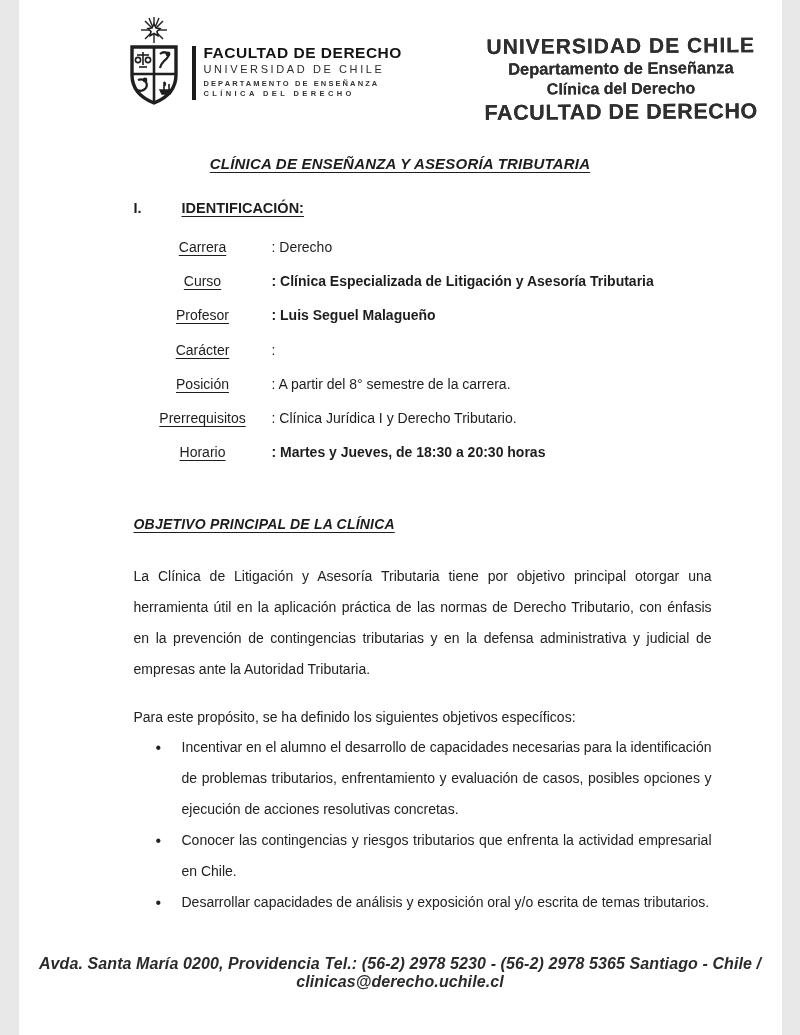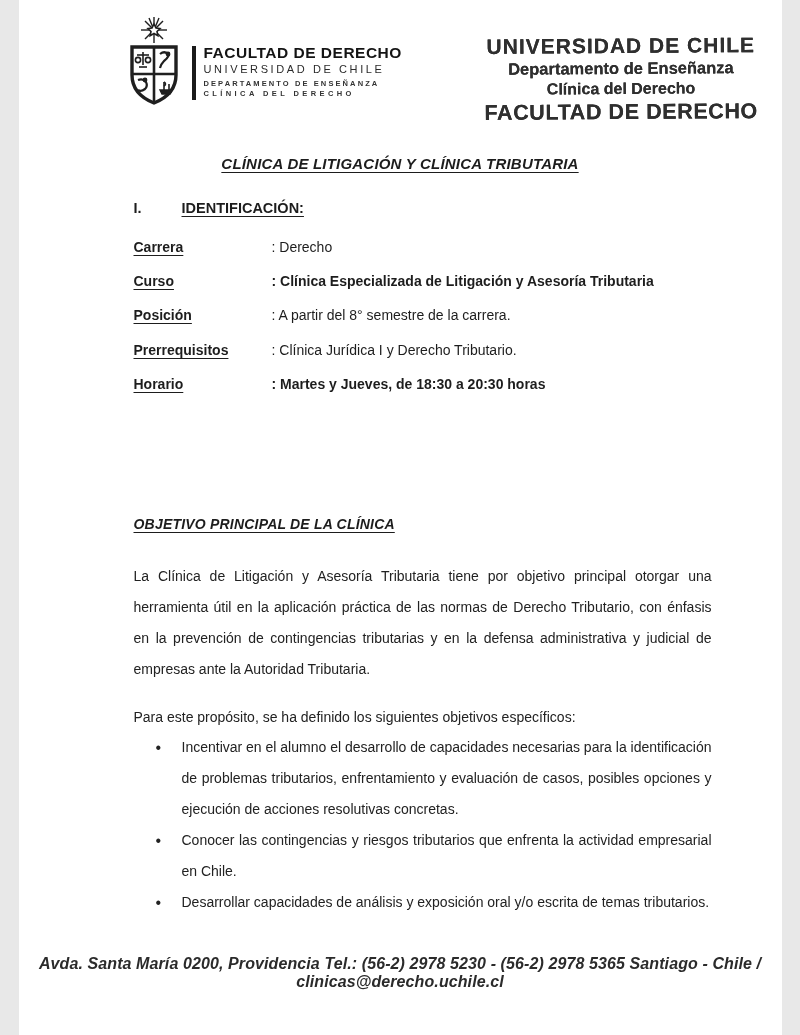--- a/index.html
+++ b/index.html
@@ -32,21 +32,21 @@
     position:absolute;left:0;right:0;top:155px;text-align:center;
     font-size:15px;font-weight:700;font-style:italic;letter-spacing:.2px;
   }
   .doc-title span{text-decoration:underline;text-underline-offset:3px;}
   
   .ident-heading{position:absolute;left:115px;top:200px;font-size:14.5px;font-weight:700;}
   .ident-heading .numeral{display:inline-block;width:48px;}
   .ident-heading .hd{text-decoration:underline;text-underline-offset:3px;text-align:right;}
   .ident-rows{position:absolute;left:115px;top:239px;width:600px;}
   .ident-row{display:flex;height:18px;margin-bottom:16.2px;font-size:14px;}
-  .ident-row .lbl{flex:0 0 138px;font-weight:700;text-decoration:underline;text-underline-offset:3px;}
+  .ident-row .lbl{flex:0 0 138px;font-weight:400;text-decoration:underline;text-underline-offset:3px;text-align:center;}
   .ident-row .val{font-weight:400;}
   .ident-row.bold .val{font-weight:700;}
   
   .obj-heading{
     position:absolute;left:115px;top:516px;font-size:14px;font-weight:700;font-style:italic;
     text-decoration:underline;text-underline-offset:3px;letter-spacing:.2px;
   }
   .obj-paragraph{
     position:absolute;left:115px;top:561px;width:578px;
     font-size:14px;line-height:31px;text-align:justify;color:#222;
@@ -126,35 +126,43 @@
   </div>
 
   <div class="stamp">
     <div class="stamp-line1">UNIVERSIDAD DE CHILE</div>
     <div class="stamp-line2">Departamento de Enseñanza</div>
     <div class="stamp-line3">Clínica del Derecho</div>
     <div class="stamp-line4">FACULTAD DE DERECHO</div>
   </div>
 
   <div class="doc-title">
-    <span>CLÍNICA DE LITIGACIÓN Y CLÍNICA TRIBUTARIA</span>
+    <span>CLÍNICA DE ENSEÑANZA Y ASESORÍA TRIBUTARIA</span>
   </div>
 
   <div class="ident-heading">
     <span class="numeral">I.</span><span class="hd">IDENTIFICACIÓN:</span>
   </div>
 
   <div class="ident-rows">
     <div class="ident-row">
       <span class="lbl">Carrera</span>
       <span class="val">: Derecho</span>
     </div>
     <div class="ident-row bold">
       <span class="lbl">Curso</span>
       <span class="val">: Clínica Especializada de Litigación y Asesoría Tributaria</span>
+    </div>
+    <div class="ident-row bold">
+      <span class="lbl">Profesor</span>
+      <span class="val">: Luis Seguel Malagueño</span>
+    </div>
+    <div class="ident-row">
+      <span class="lbl">Carácter</span>
+      <span class="val">:</span>
     </div>
     <div class="ident-row">
       <span class="lbl">Posición</span>
       <span class="val">: A partir del 8° semestre de la carrera.</span>
     </div>
     <div class="ident-row">
       <span class="lbl">Prerrequisitos</span>
       <span class="val">: Clínica Jurídica I y Derecho Tributario.</span>
     </div>
     <div class="ident-row bold">

